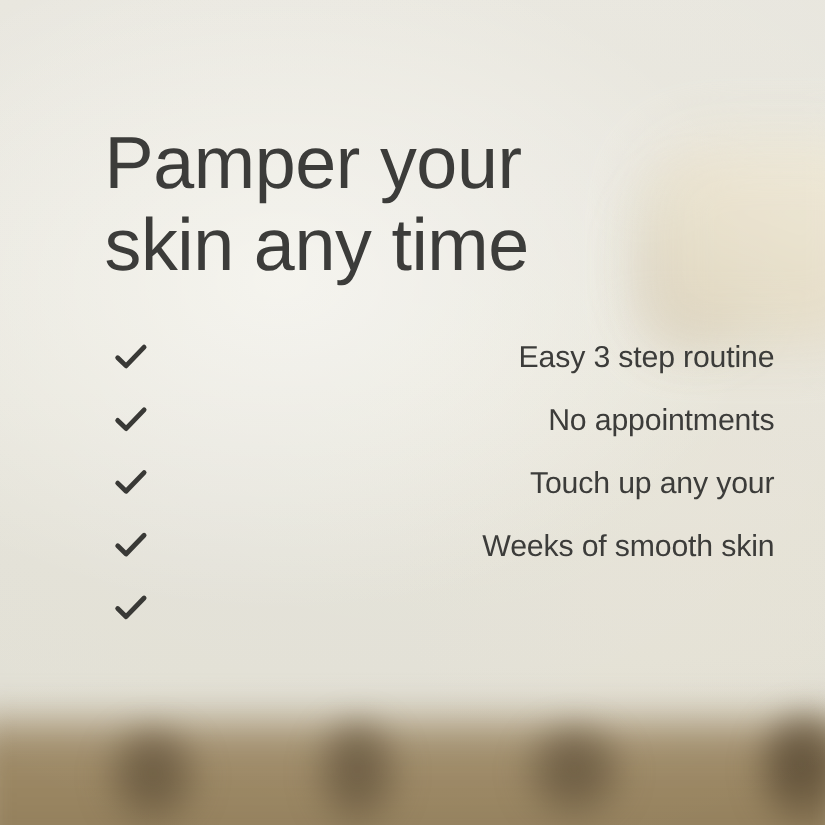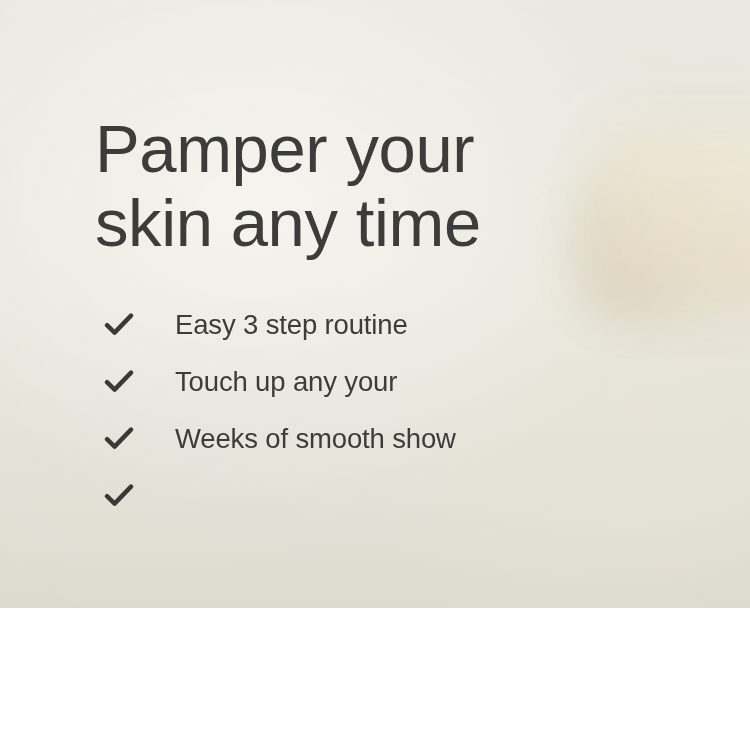--- a/index.html
+++ b/index.html
@@ -4,21 +4,21 @@
 <style>
   html, body {
     margin: 0;
     padding: 0;
     background: #ffffff;
   }
 
   #stage {
     position: relative;
     width: 750px;
-    height: 608px;
+    height: 750px;
     overflow: hidden;
     font-family: "Liberation Sans", sans-serif;
     background: #fde047;
     -webkit-font-smoothing: antialiased;
   }
 
   
 
   .bg-layer {
     position: absolute;
@@ -151,20 +151,21 @@
     margin: 0;
     padding: 0;
     list-style: none;
     width: 600px;
   }
 
   .check-item {
     display: flex;
     align-items: center;
     height: 57px;
+    justify-content: space-between;
   }
 
   .check-icon {
     flex: 0 0 auto;
     width: 42px;
     display: flex;
     align-items: center;
     color: #393936;
   }
 
@@ -209,37 +210,45 @@
 
       <li class="check-item">
         <span class="check-icon">
           <svg viewBox="0 0 30 26" aria-hidden="true">
             <path d="M3 13.2 L10.6 20.6 L27 3.6" fill="none" stroke="currentColor" stroke-width="4.4" stroke-linecap="round" stroke-linejoin="round"></path>
           </svg>
         </span>
         <span class="check-label">Easy 3 step routine</span>
       </li>
 
+      <li class="check-item">
+        <span class="check-icon">
+          <svg viewBox="0 0 30 26" aria-hidden="true">
+            <path d="M3 13.2 L10.6 20.6 L27 3.6" fill="none" stroke="currentColor" stroke-width="4.4" stroke-linecap="round" stroke-linejoin="round"></path>
+          </svg>
+        </span>
+        <span class="check-label">No appointments</span>
+      </li>
 
       <li class="check-item">
         <span class="check-icon">
           <svg viewBox="0 0 30 26" aria-hidden="true">
             <path d="M3 13.2 L10.6 20.6 L27 3.6" fill="none" stroke="currentColor" stroke-width="4.4" stroke-linecap="round" stroke-linejoin="round"></path>
           </svg>
         </span>
         <span class="check-label">Touch up any your</span>
       </li>
 
       <li class="check-item">
         <span class="check-icon">
           <svg viewBox="0 0 30 26" aria-hidden="true">
             <path d="M3 13.2 L10.6 20.6 L27 3.6" fill="none" stroke="currentColor" stroke-width="4.4" stroke-linecap="round" stroke-linejoin="round"></path>
           </svg>
         </span>
-        <span class="check-label">Weeks of smooth show</span>
+        <span class="check-label">Weeks of smooth skin</span>
       </li>
 
       <li class="check-item">
         <span class="check-icon">
           <svg viewBox="0 0 30 26" aria-hidden="true">
             <path d="M3 13.2 L10.6 20.6 L27 3.6" fill="none" stroke="currentColor" stroke-width="4.4" stroke-linecap="round" stroke-linejoin="round"></path>
           </svg>
         </span>
       </li>
 

